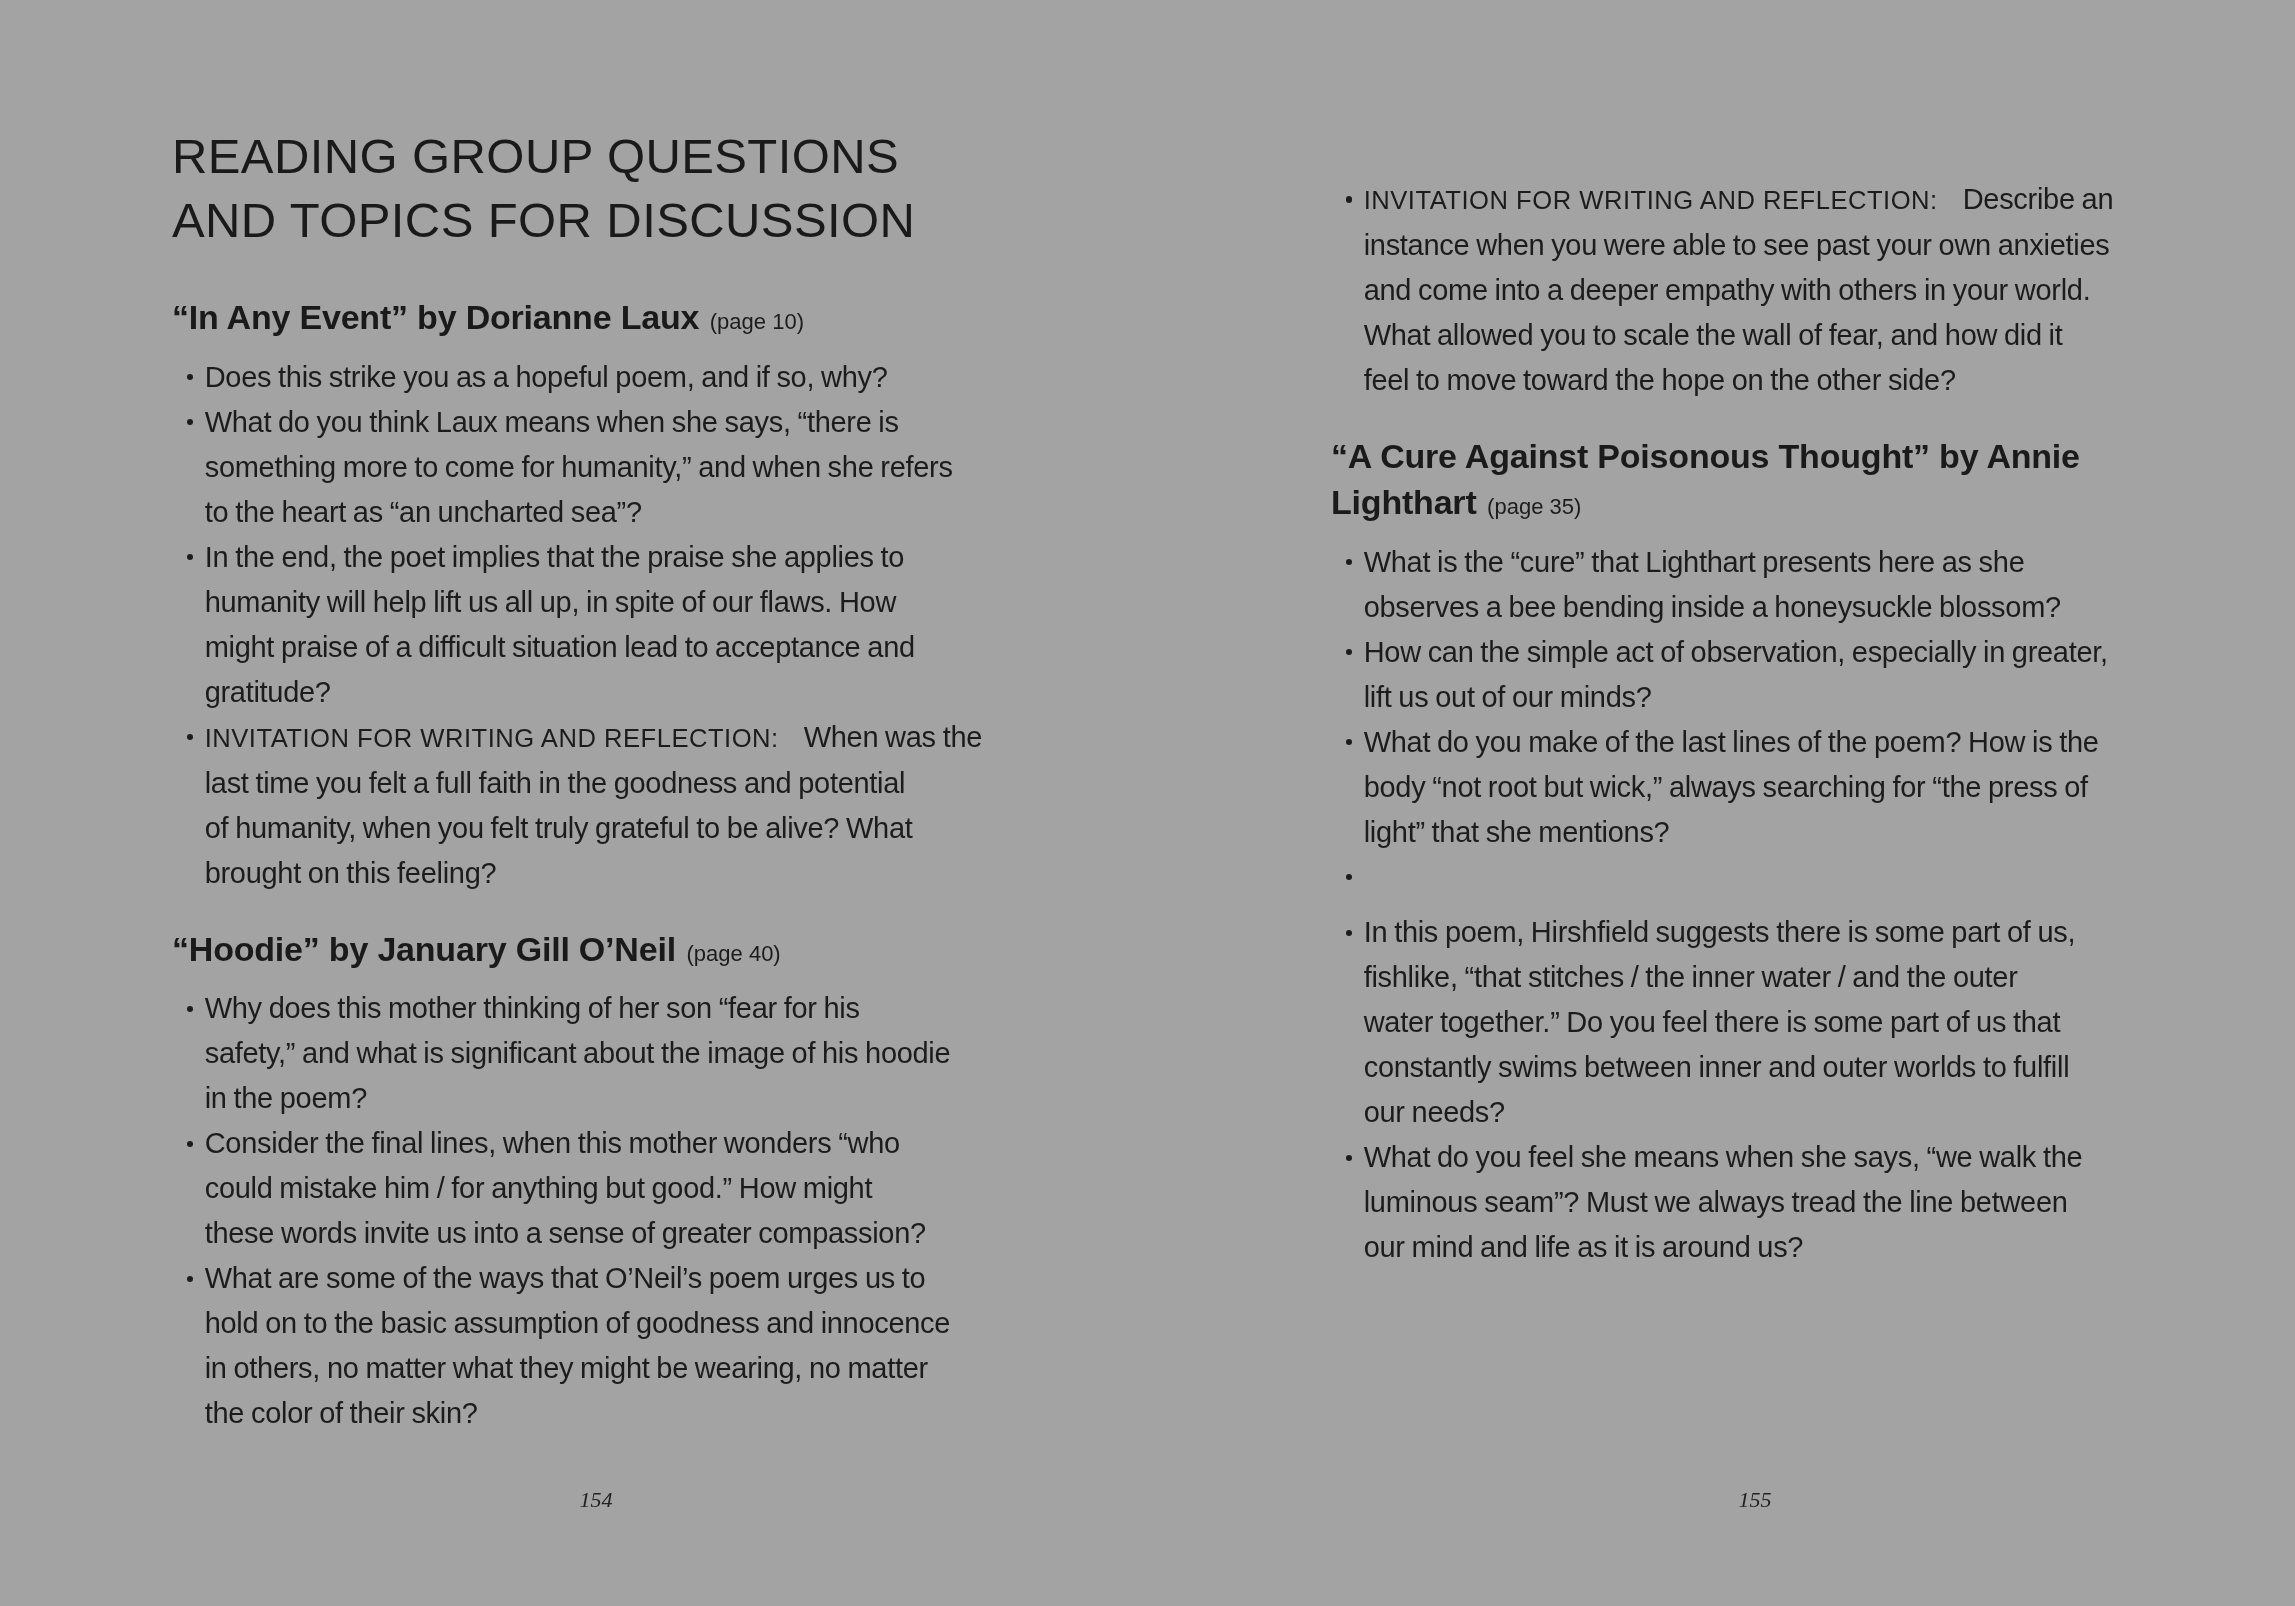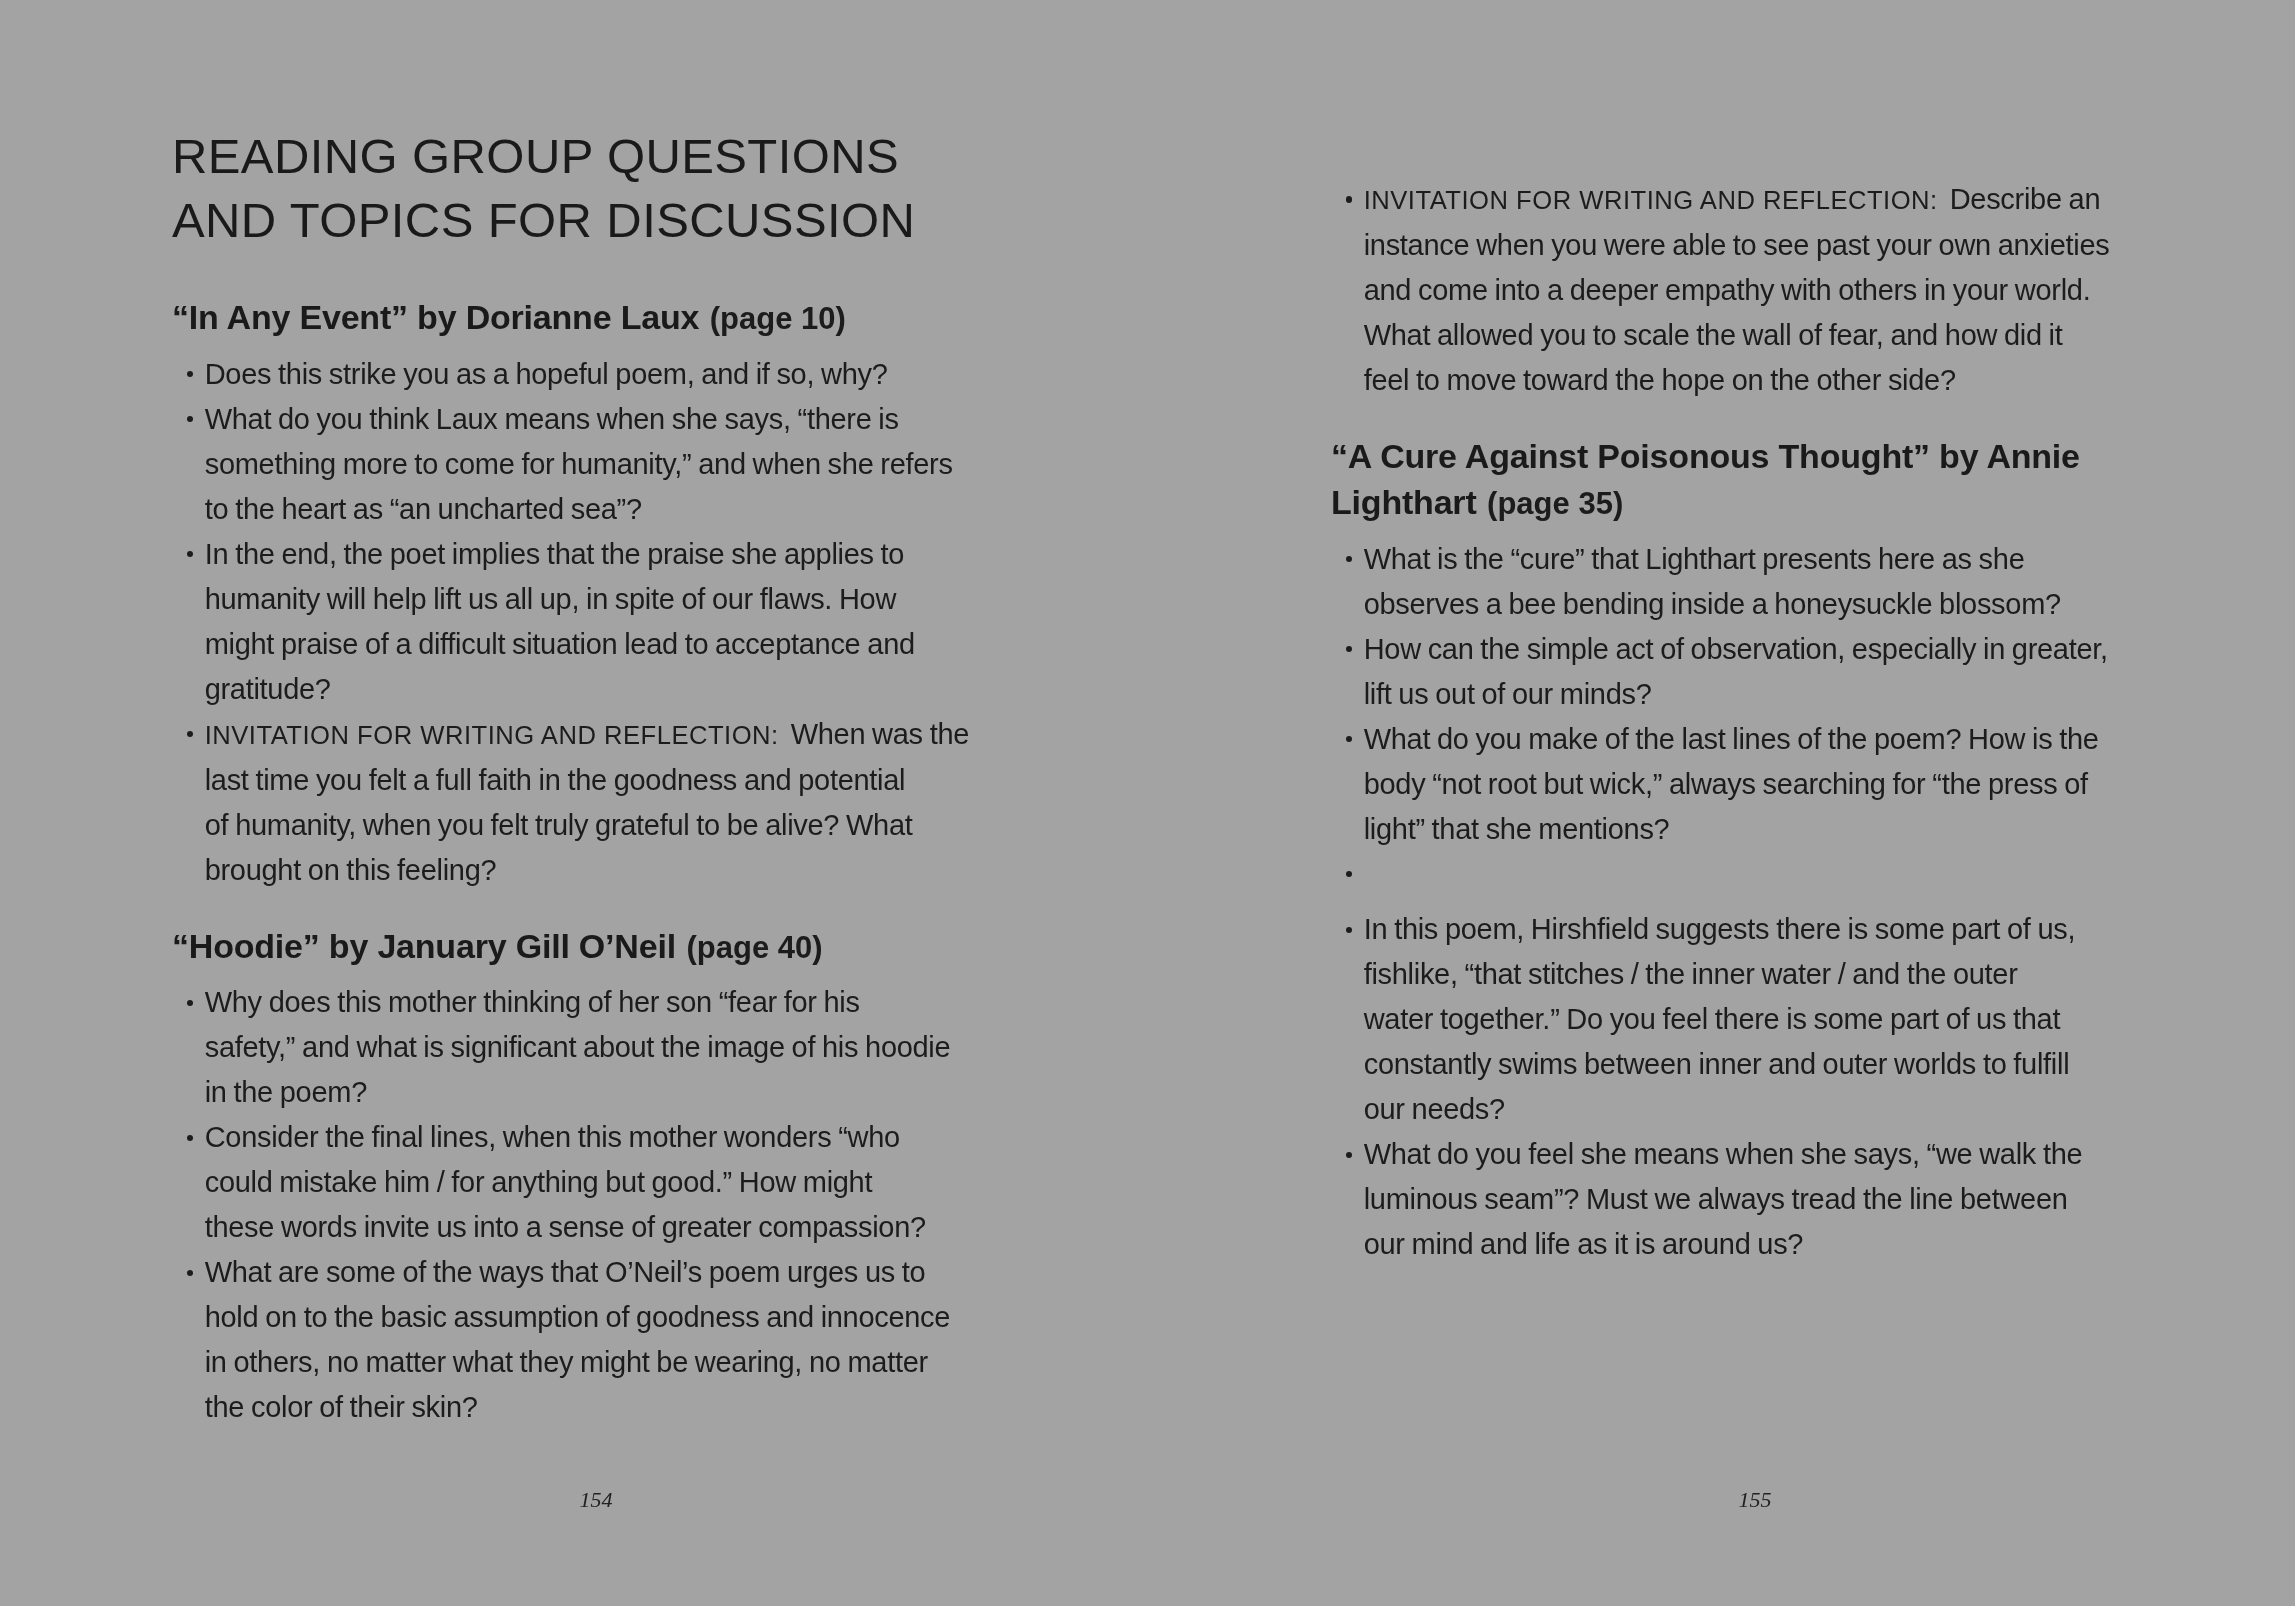--- a/index.html
+++ b/index.html
@@ -15,32 +15,32 @@
     font-size:49px;line-height:64px;font-weight:400;letter-spacing:0.4px;
     color:#1a1a1a;white-space:pre;margin:0 0 42px 0;
   }
   .section{margin-top:30px;}
   .section.first{margin-top:0;}
   h2{
     font-size:34px;line-height:46px;font-weight:700;letter-spacing:-0.2px;
     margin:0 0 9.7px 0;color:#1a1a1a;
   }
   .stitle{white-space:pre;}
-  .pageref{font-size:31px;font-weight:700;letter-spacing:0;margin-left:10.6px;color:#1c1c1c;}
+  .pageref{font-size:22px;font-weight:400;letter-spacing:0;margin-left:10.6px;color:#1c1c1c;}
   .bullet{display:flex;align-items:flex-start;}
   .dot{
     flex:none;width:6.2px;height:6.2px;border-radius:50%;background:#1c1c1c;
     margin:19.4px 0 0 15px;
   }
   .btxt{
     margin-left:11.5px;font-size:29px;line-height:45px;letter-spacing:-0.3px;
     word-spacing:-0.9px;white-space:pre;color:#1c1c1c;
   }
   .invlabel{
-    font-size:25.6px;letter-spacing:0.5px;margin-right:12px;word-spacing:0;
+    font-size:25.6px;letter-spacing:0.5px;margin-right:25px;word-spacing:0;
   }
   .page-number{
     position:absolute;width:848px;text-align:center;top:1487px;
     font-family:"Liberation Serif","DejaVu Serif",serif;font-style:italic;
     font-size:22px;color:#222;
   }
   #pn-left{left:172px;}
   #pn-right{left:1331px;}
 </style>
 </head>

